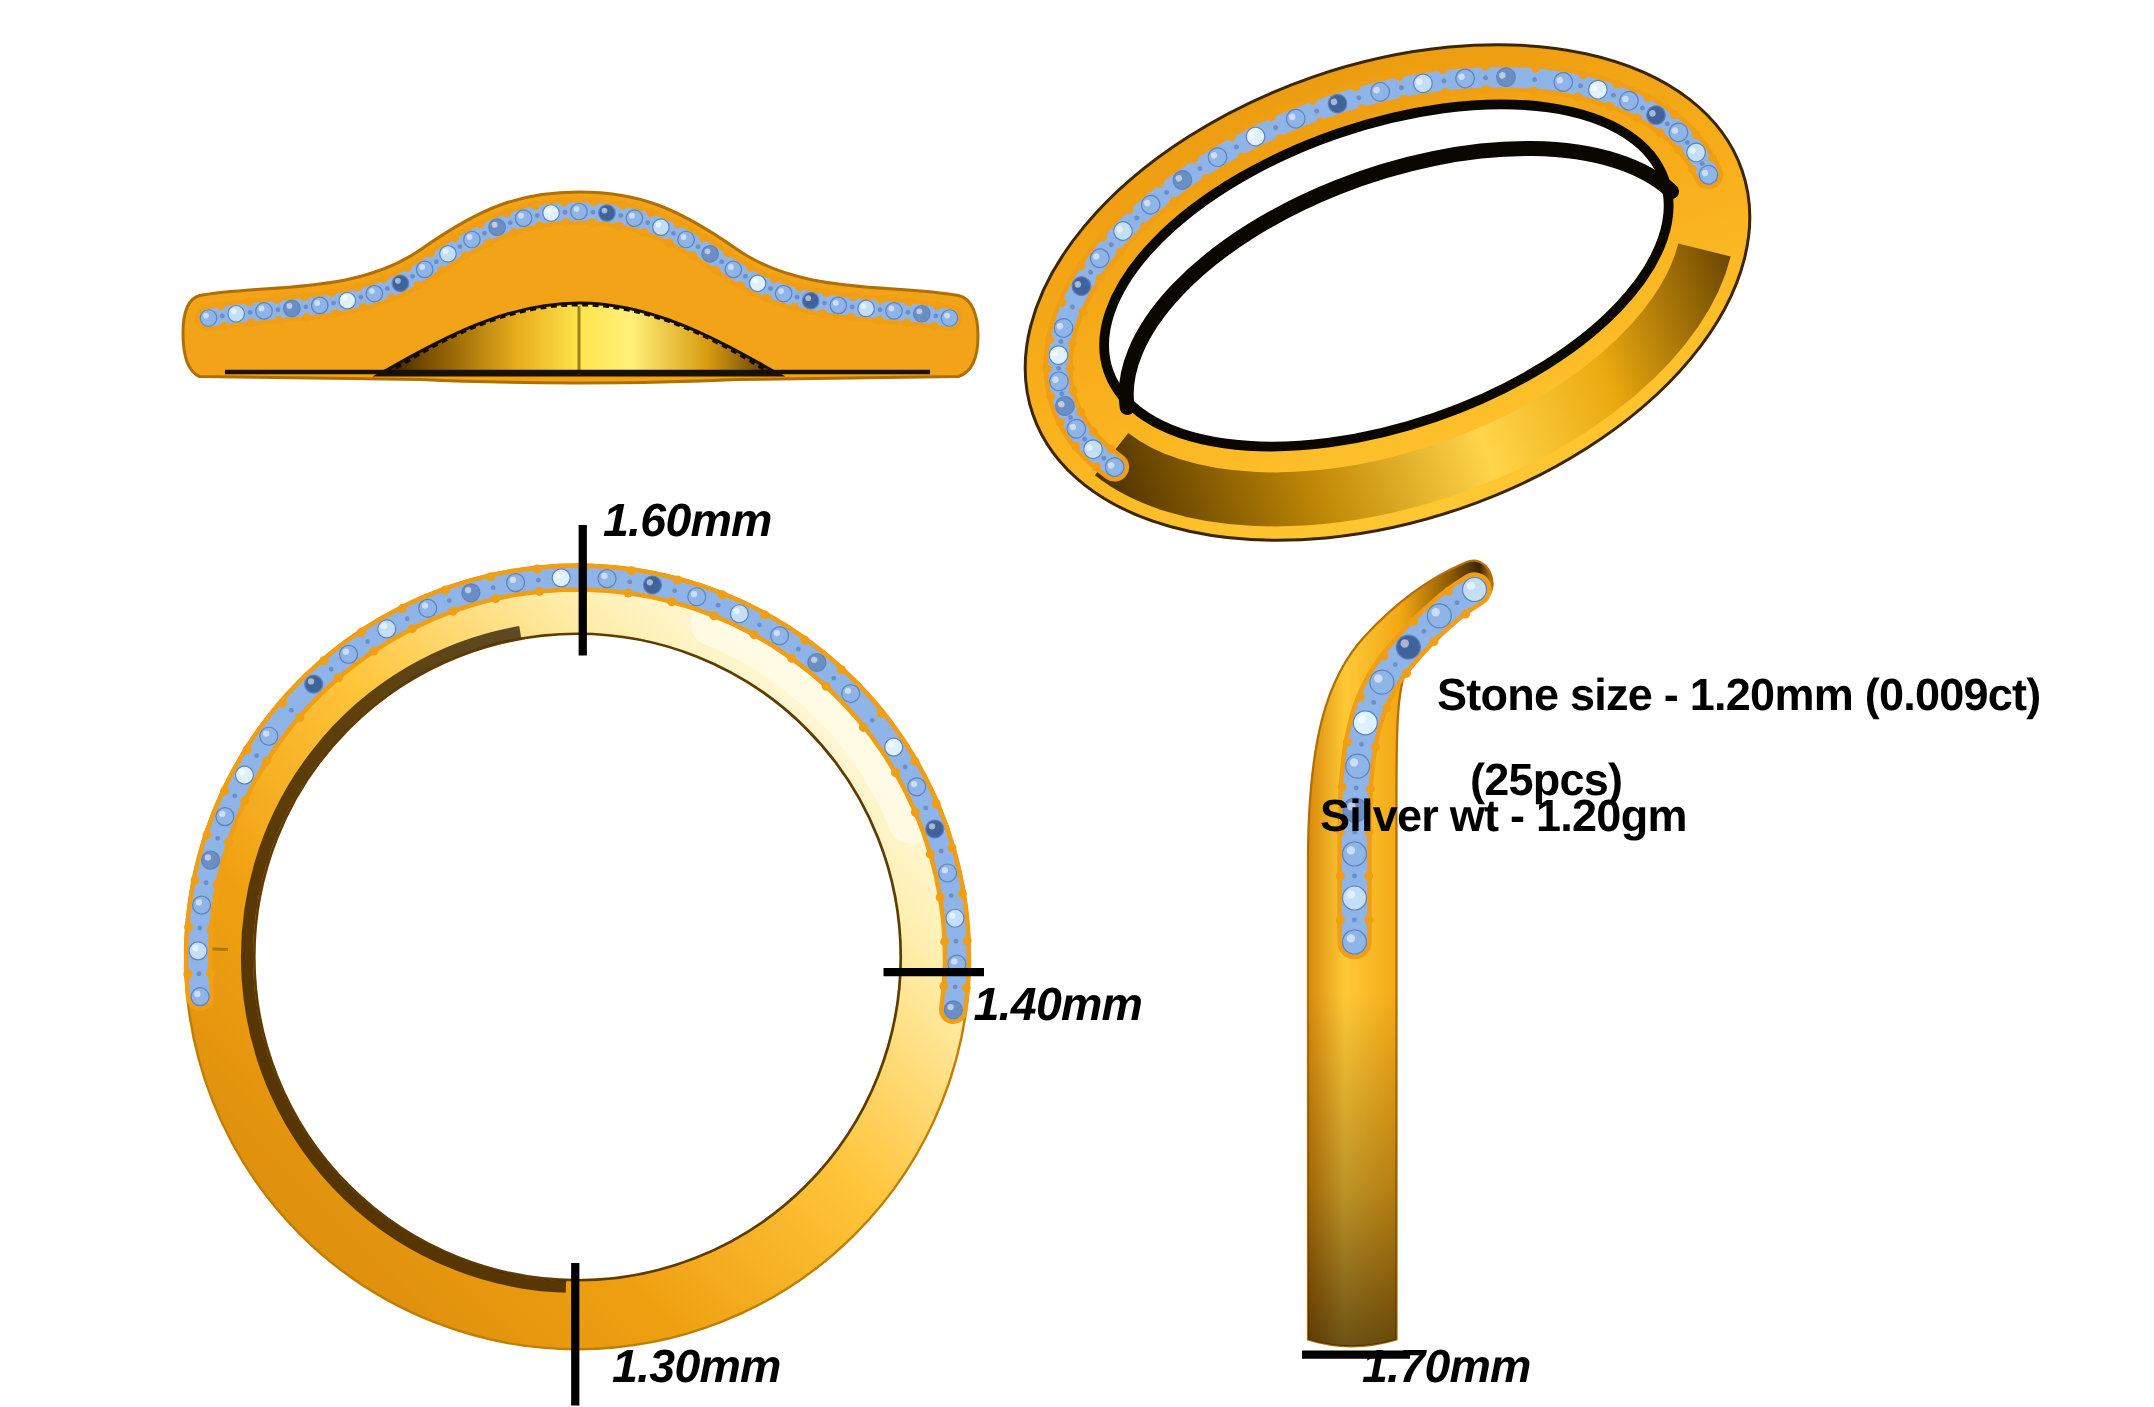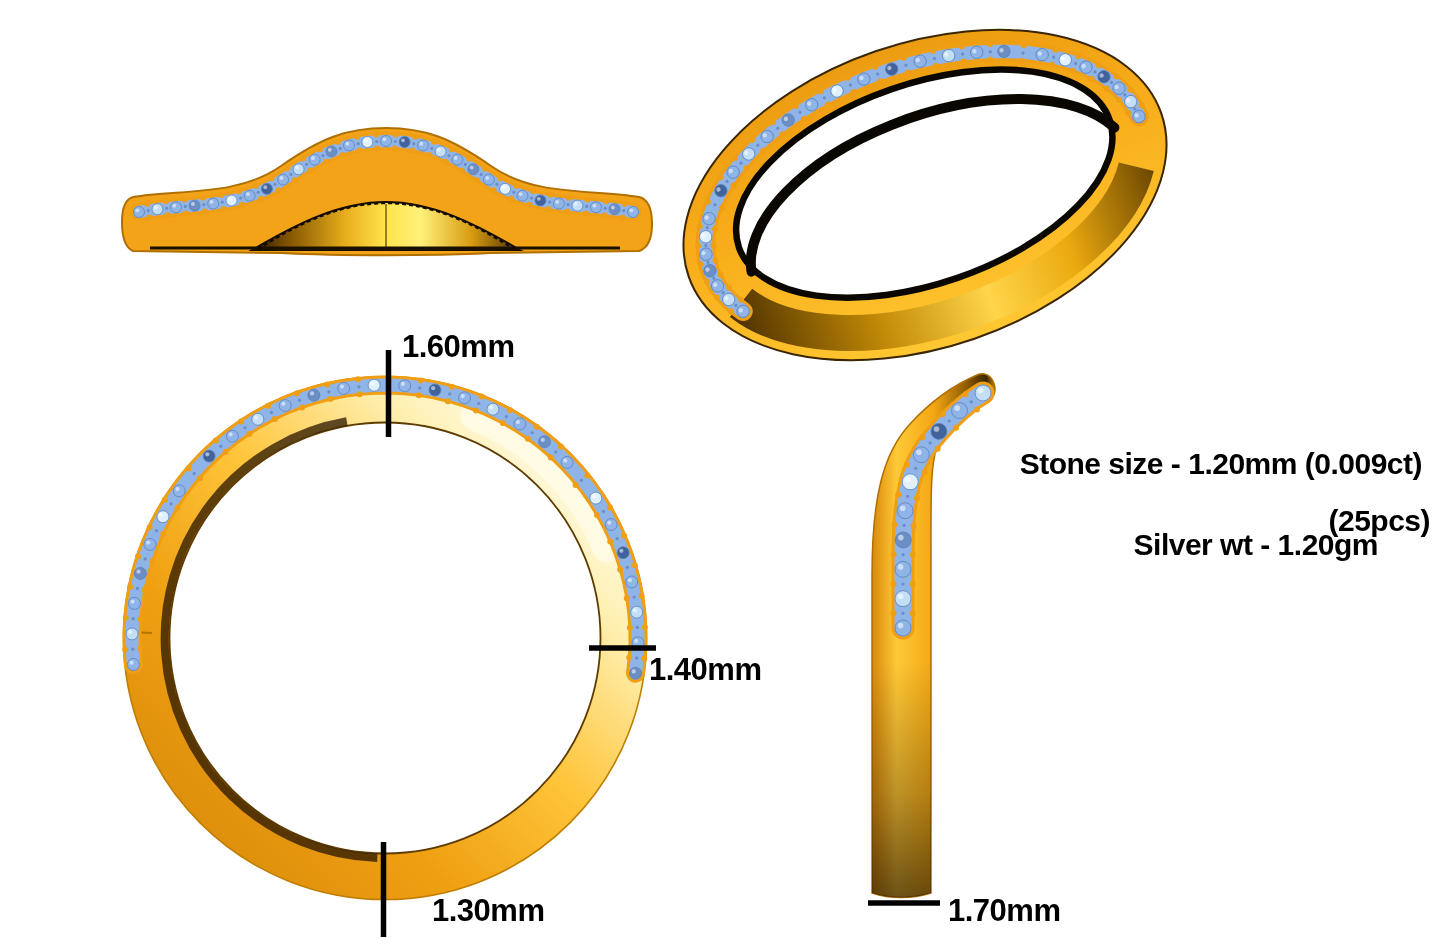--- a/index.html
+++ b/index.html
@@ -4,25 +4,25 @@
 <style>
   html,body{margin:0;padding:0;}
   body{
     width:1436px;height:938px;background:#ffffff;position:relative;overflow:hidden;
     font-family:"Liberation Sans", sans-serif;
   }
   .stage{position:absolute;left:0;top:0;width:1436px;height:938px;}
   svg{position:absolute;left:0;top:0;}
   .dim{
     position:absolute;font-weight:700;font-size:31px;color:#000;
-    white-space:nowrap;letter-spacing:-0.5px;
+    white-space:nowrap;letter-spacing:-0.5px;font-style:italic;
   }
   .spec-line{
     position:absolute;font-weight:700;font-size:30px;color:#000;
-    text-align:right;white-space:nowrap;letter-spacing:-0.5px;
+    text-align:left;white-space:nowrap;letter-spacing:-0.5px;
   }
 </style>
 </head>
 <body>
 
 <div class="stage">
 
 <svg width="1436" height="938" viewBox="0 0 1436 938" xmlns="http://www.w3.org/2000/svg">
   <defs>
     <linearGradient id="gTri" x1="0" y1="0" x2="1" y2="0">
@@ -589,22 +589,22 @@
   <g stroke="#000000" stroke-width="5.5">
     <line x1="388.5" y1="350" x2="388.5" y2="437"></line>
     <line x1="589" y1="648" x2="656" y2="648"></line>
     <line x1="383.5" y1="842" x2="383.5" y2="937"></line>
     <line x1="868" y1="903" x2="940" y2="903"></line>
   </g>
 </svg>
 
 <div class="dim" style="left:402px;top:329px">1.60mm</div>
 <div class="dim" style="left:649px;top:652px">1.40mm</div>
-<div class="dim" style="left:432px;top:893px">1.30mm</div>
-<div class="dim" style="left:948px;top:893px">1.70mm</div>
+<div class="dim" style="left:408px;top:893px">1.30mm</div>
+<div class="dim" style="left:908px;top:893px">1.70mm</div>
 
 <div>
   <div class="spec-line" style="left:958px;top:447px;width:464px">Stone size - 1.20mm (0.009ct)</div>
   <div class="spec-line" style="left:980px;top:504px;width:450px">(25pcs)</div>
-  <div class="spec-line" style="left:928px;top:528px;width:450px">Silver wt - 1.20gm</div>
+  <div class="spec-line" style="left:880px;top:528px;width:450px">Silver wt - 1.20gm</div>
 </div>
 
 </div>
 
 </body></html>

